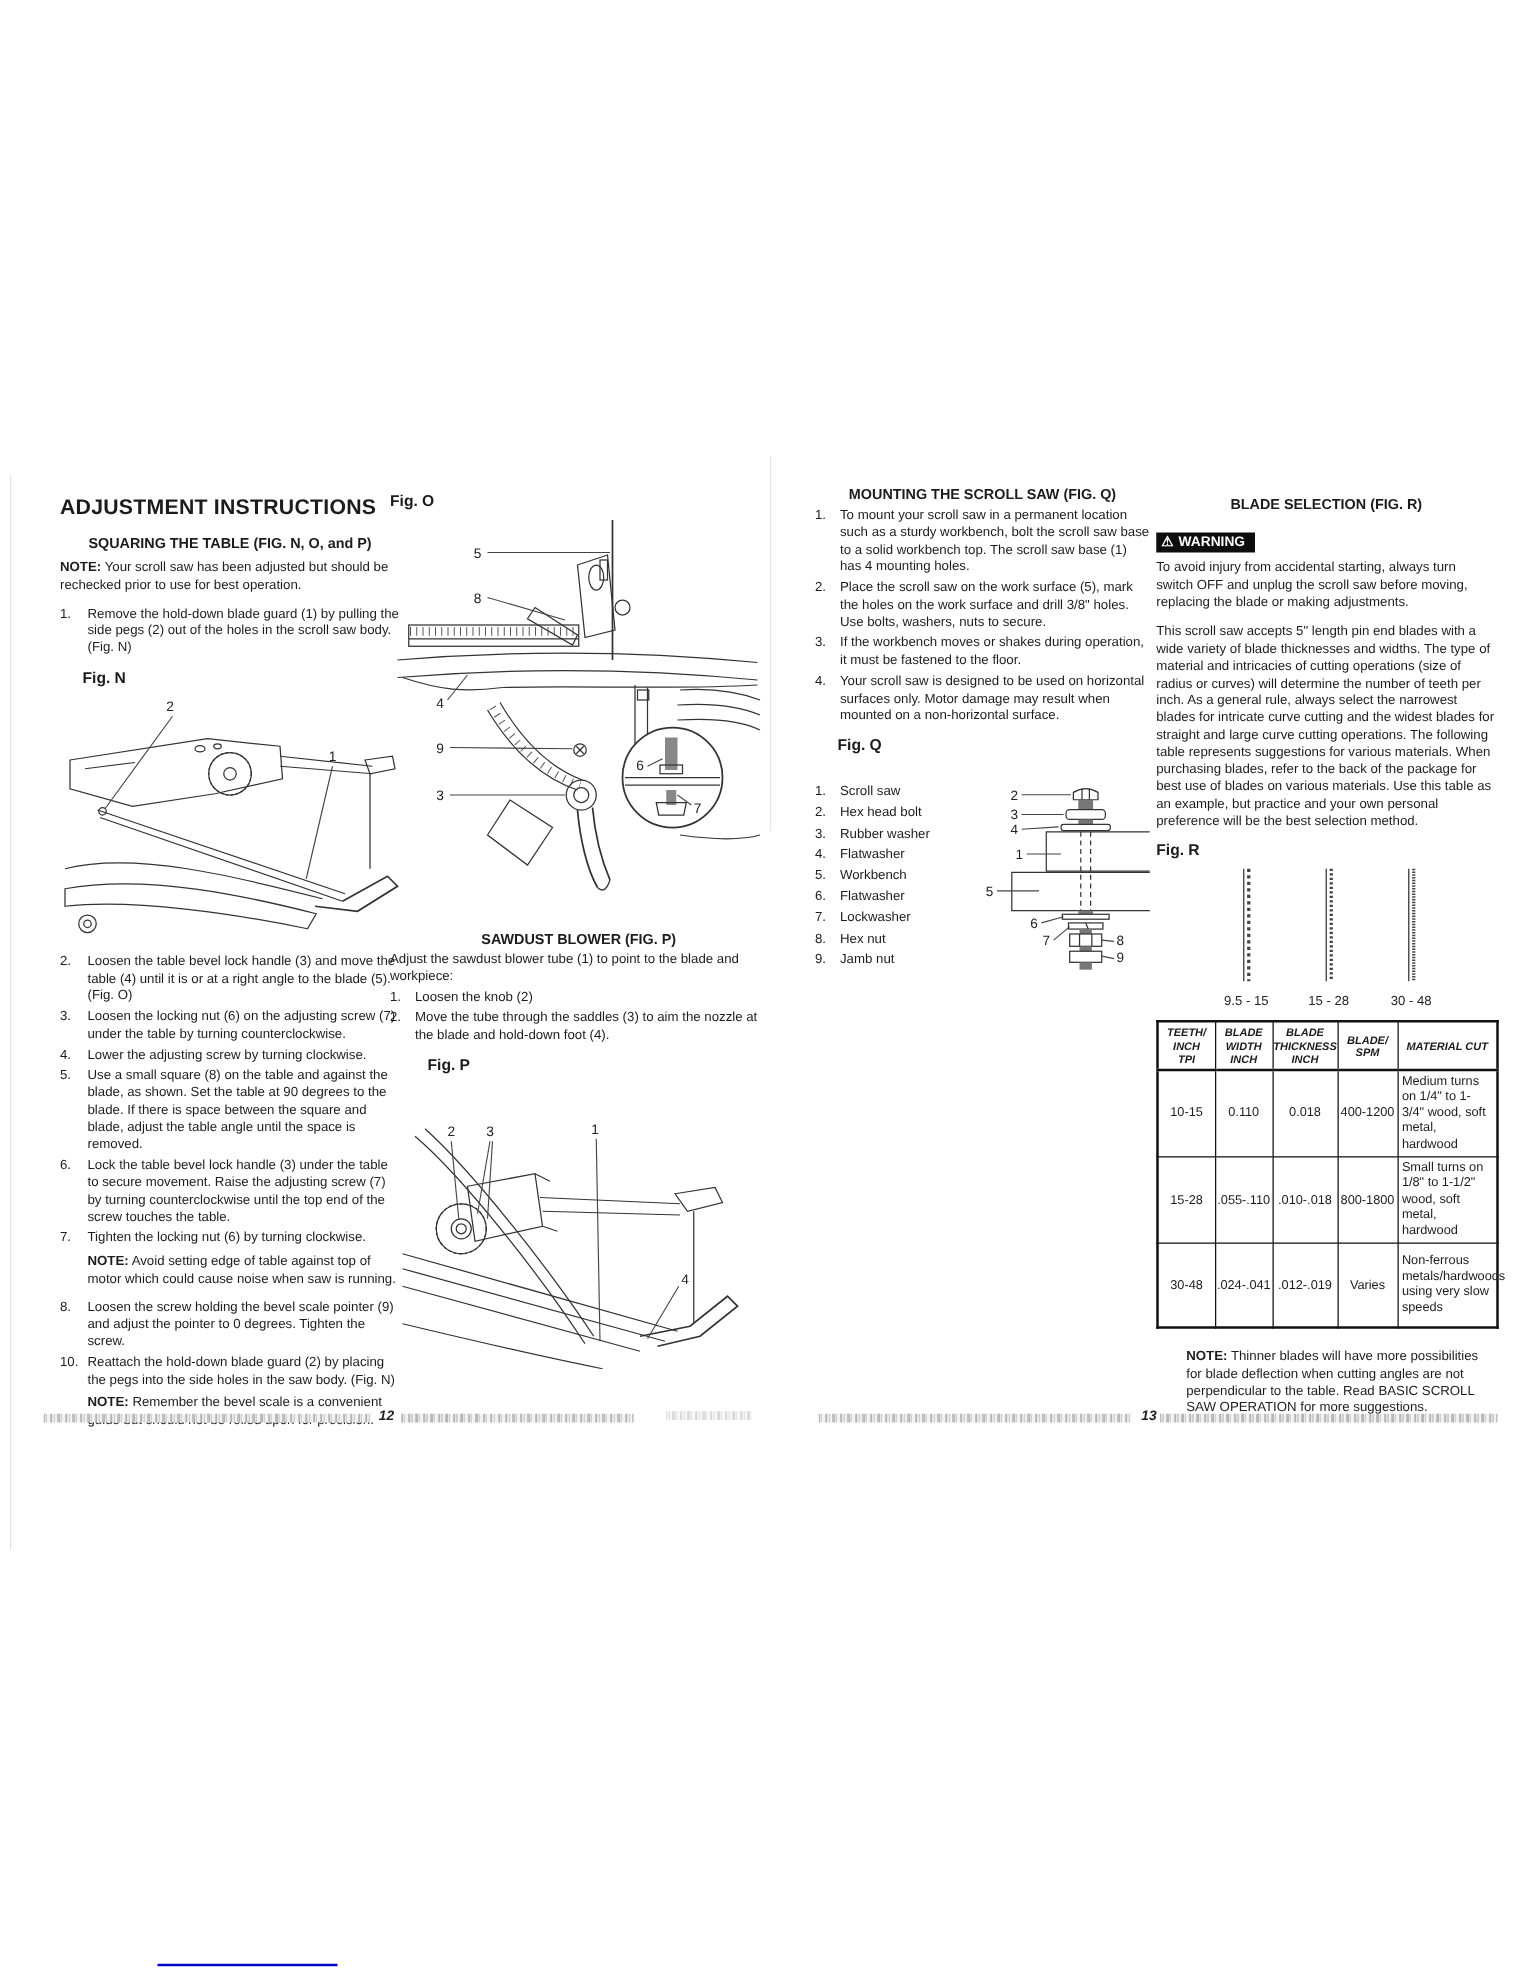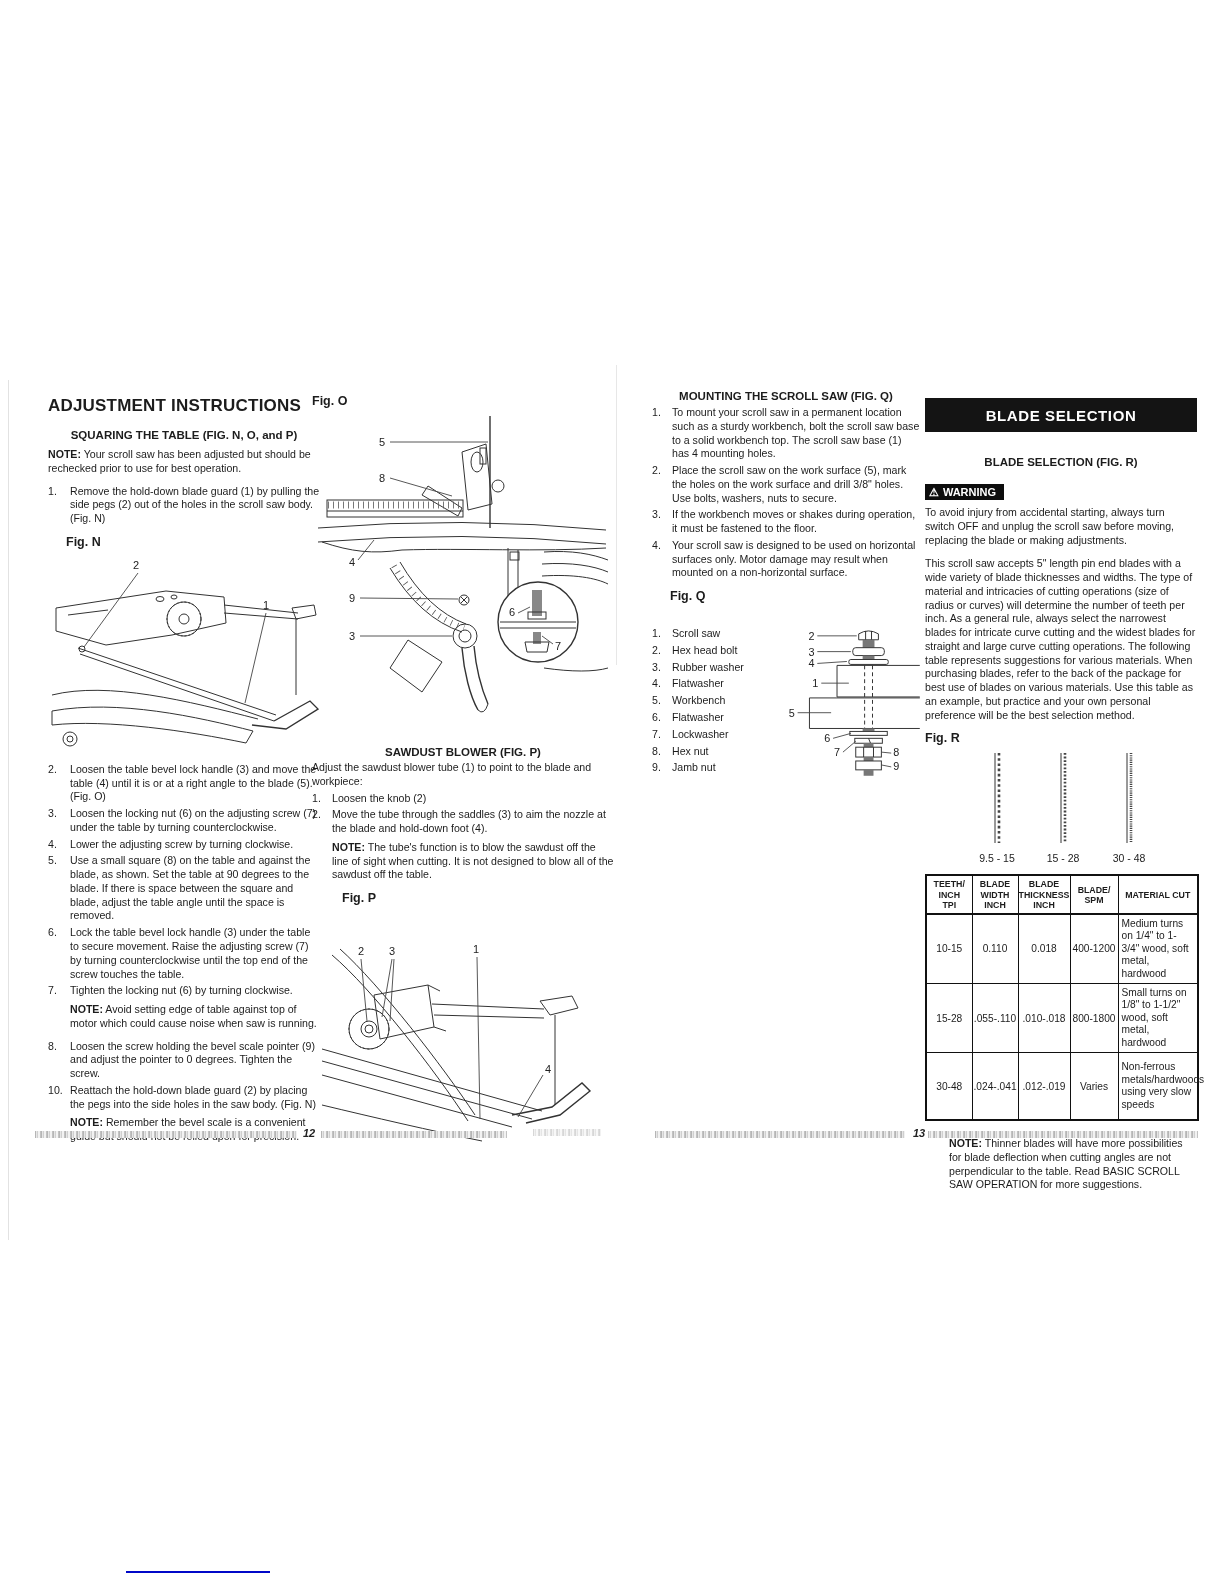--- a/index.html
+++ b/index.html
@@ -28,21 +28,21 @@
   svg .ln15{stroke:#333;stroke-width:1.4;fill:none;}
 
   .banner{height:34px;background:#141414;color:#fff;display:flex;align-items:center;
           justify-content:center;font-size:15px;font-weight:bold;letter-spacing:.6px;margin-bottom:24px;}
   .warn-badge{display:inline-flex;align-items:center;gap:4px;background:#0d0d0d;color:#fff;
           font-weight:bold;font-size:11px;padding:2px 8px 2px 4px;margin:9px 0 6px;}
   .warn-badge .tri{font-size:11px;line-height:1;}
 
   table.blade-table{border-collapse:collapse;width:272px;table-layout:fixed;margin-top:5px;border:2px solid #111;}
   table.blade-table th{border:1.5px solid #111;border-bottom:2.5px solid #111;font-size:8.8px;
-          line-height:1.15;font-weight:bold;white-space:pre-line;padding:3px 0;text-align:center;vertical-align:middle;}
+          line-height:1.15;font-weight:bold;white-space:pre-line;padding:3px 0;text-align:center;vertical-align:middle;font-style:italic;}
   table.blade-table td{border:1.5px solid #111;font-size:10.2px;text-align:center;vertical-align:middle;height:60px;padding:2px 1px;}
   table.blade-table td.mat{text-align:left;line-height:1.22;padding:3px 3px;}
 
   .band{position:absolute;height:7px;background:repeating-linear-gradient(90deg,
         #b5b5b5 0 1px,#e6e6e6 1px 2px,#cfcfcf 2px 3px,#f2f2f2 3px 5px,#c2c2c2 5px 6px);}
   .band.lite{opacity:.55;}
   .pagenum{position:absolute;font-size:11px;font-weight:bold;color:#222;font-style:italic;}
   .seam{position:absolute;background:#cfcfcf;width:1px;}
   .blue-line{position:absolute;left:126px;top:1571px;width:144px;height:2px;background:#0008c8;}
 </style>
@@ -193,21 +193,20 @@
   <div class="h2" style="margin-bottom:3px">SAWDUST BLOWER (FIG. P)</div>
   <p class="body-txt" style="margin-bottom:3px">Adjust the sawdust blower tube (1) to point to the blade and workpiece:</p>
   <div class="step">
       <span class="n2">1.</span>
       <span>Loosen the knob (2)</span>
     </div>
   <div class="step">
       <span class="n2">2.</span>
       <span>Move the tube through the saddles (3) to aim the nozzle at the blade and hold-down foot (4).</span>
     </div>
-  <div class="note-block" style="margin-left:20px"><b>NOTE:</b> <span>The tube's function is to blow the sawdust off the line of sight when cutting. It is not designed to blow all of the sawdust off the table.</span></div>
 
   <div class="fig-label" style="margin-left:30px">Fig. P</div>
 
   <svg class="figure" width="300" height="238" viewBox="0 0 300 238">
     <polygon class="ln" points="62,86 116,76 122,118 68,130"></polygon>
     <line class="ln" x1="116" y1="76" x2="128" y2="82"></line>
     <line class="ln" x1="122" y1="118" x2="134" y2="122"></line>
     <path class="ln" d="M20,46 C60,80 122,160 156,212"></path>
     <path class="ln" d="M28,40 C68,76 130,156 163,206"></path>
     <circle class="ln" cx="57" cy="120" r="20"></circle>
@@ -334,21 +333,20 @@
       <line class="lead" x1="72" y1="144" x2="85" y2="133"></line>
       <text x="126" y="148" text-anchor="middle">8</text>
       <line class="lead" x1="121" y1="145" x2="111" y2="144"></line>
       <text x="126" y="162" text-anchor="middle">9</text>
       <line class="lead" x1="121" y1="159" x2="111" y2="157"></line>
     </svg>
   </div>
 </div>
 
 <div class="col colD">
-  <div class="banner">BLADE SELECTION</div>
   <div class="h2">BLADE SELECTION (FIG. R)</div>
   <div class="warn-badge">
     <span class="tri">⚠</span>
       <span>WARNING</span>
   </div>
   <p class="body-txt">To avoid injury from accidental starting, always turn switch OFF and unplug the scroll saw before moving, replacing the blade or making adjustments.</p>
   <p class="body-txt" style="margin-top:10px">This scroll saw accepts 5" length pin end blades with a wide variety of blade thicknesses and widths. The type of material and intricacies of cutting operations (size of radius or curves) will determine the number of teeth per inch. As a general rule, always select the narrowest blades for intricate curve cutting and the widest blades for straight and large curve cutting operations. The following table represents suggestions for various materials. When purchasing blades, refer to the back of the package for best use of blades on various materials. Use this table as an example, but practice and your own personal preference will be the best selection method.</p>
 
   <div class="fig-label" style="margin:8px 0 2px 0">Fig. R</div>
 

